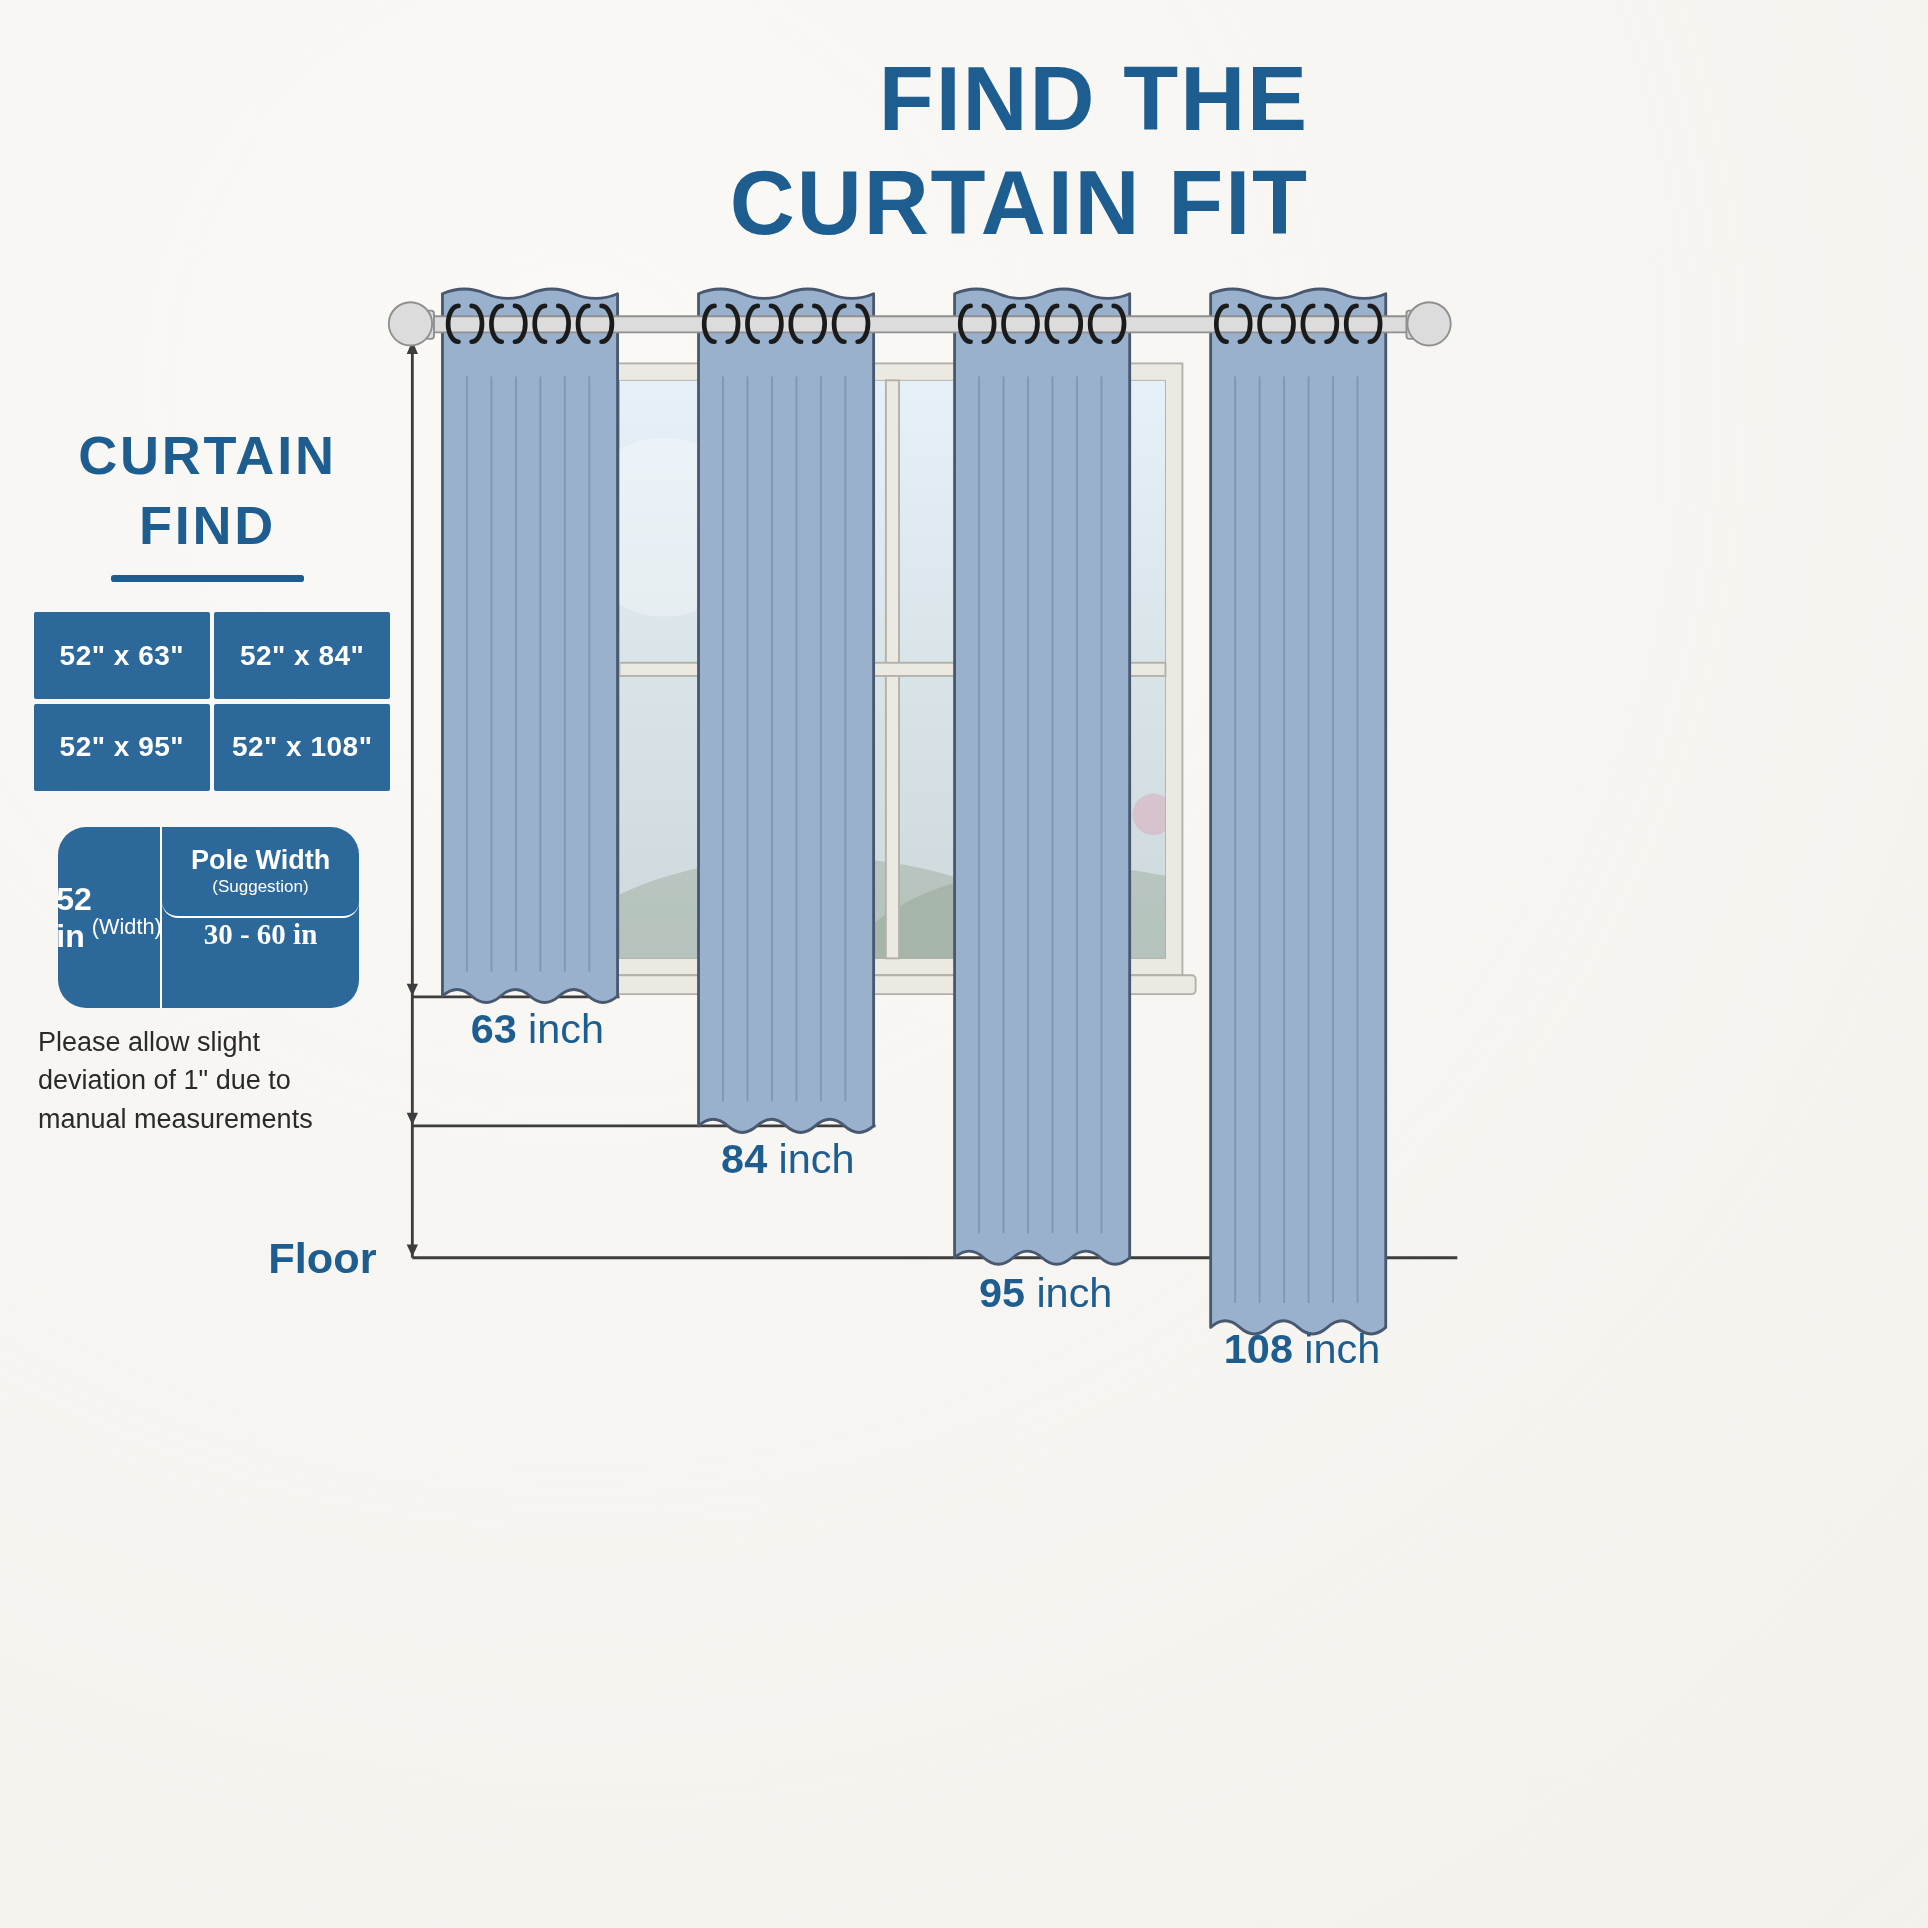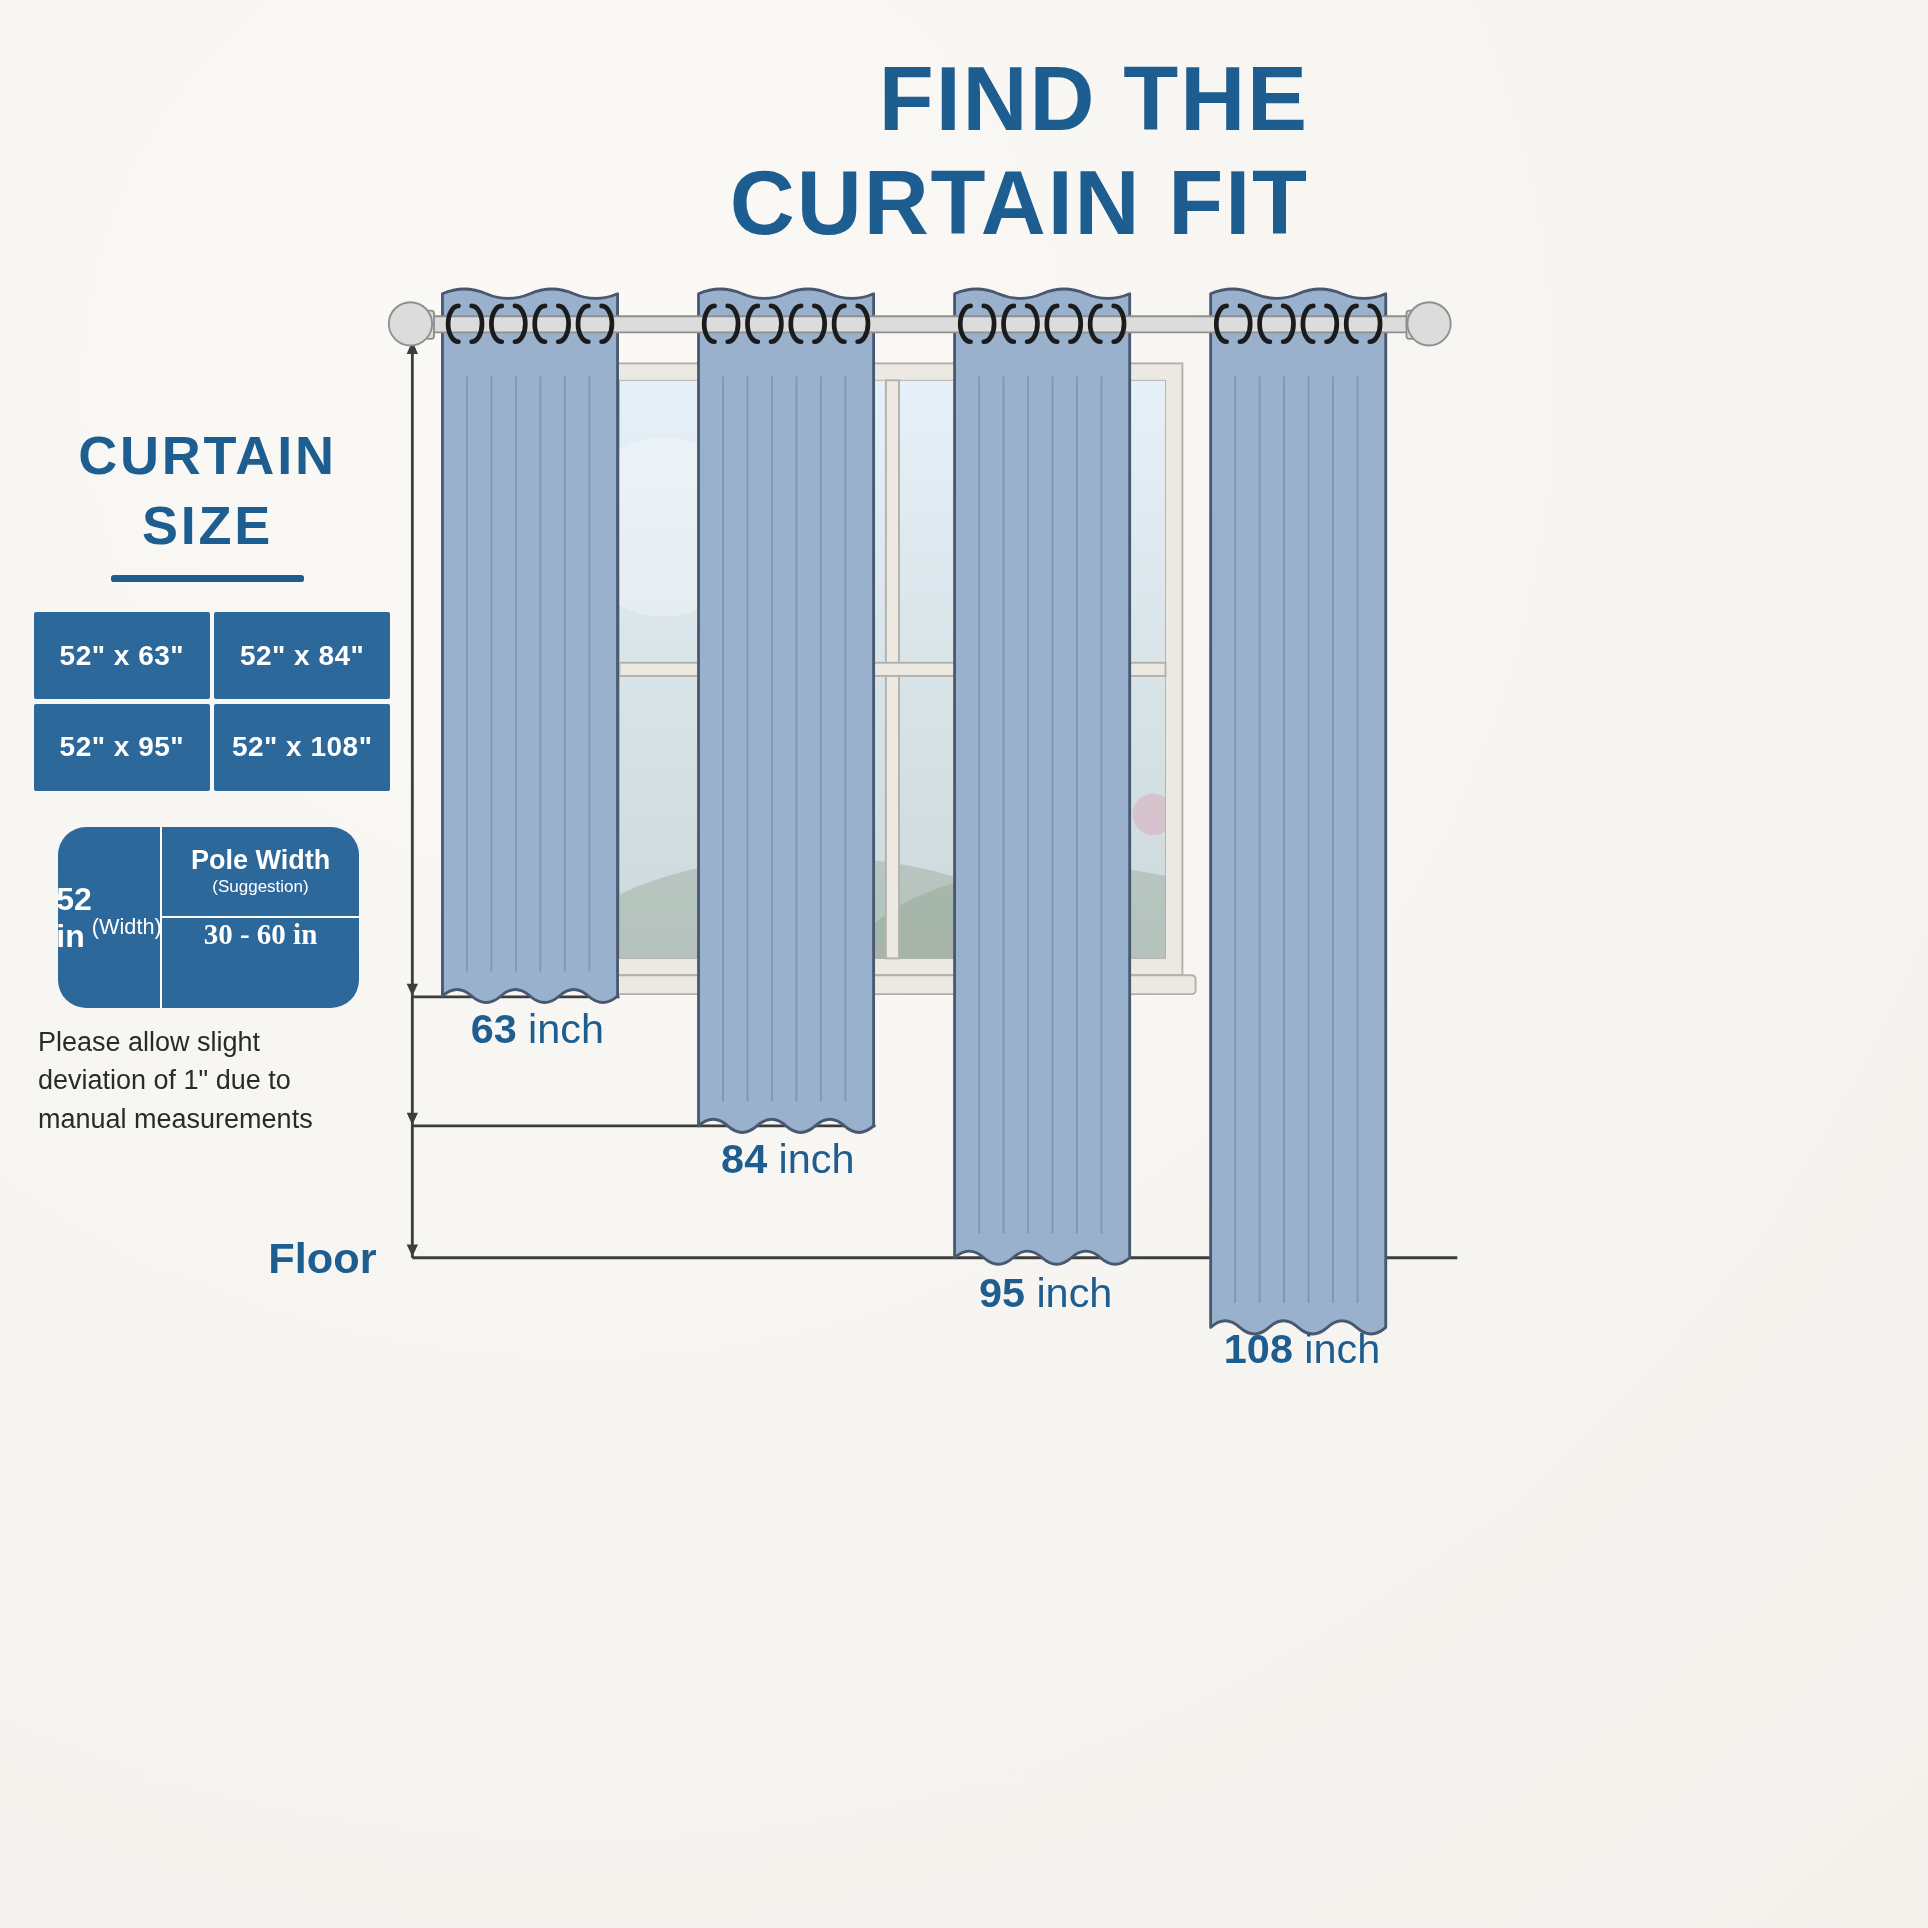--- a/index.html
+++ b/index.html
@@ -47,21 +47,21 @@
     display:grid;grid-template-columns:104px 1fr;
     overflow:hidden;
   }
   .pole-left{
     border-right:2.8px solid #ffffff;
     display:flex;flex-direction:row;align-items:center;justify-content:center;
   }
   .pole-right{display:grid;grid-template-rows:1fr 1fr;}
   .pole-right-top{
     border-bottom:2.8px solid #ffffff;
-    display:flex;flex-direction:column;align-items:center;justify-content:center;
+    display:flex;flex-direction:column;align-items:center;justify-content:center;border-radius:16px;
   }
   .pole-right-bottom{display:flex;align-items:flex-start;justify-content:center;font-family:Liberation Serif, serif;}
   .w-value{font-size:32px;font-weight:bold;}
   .w-label{font-size:21.7px;margin-top:18px;}
   .p-title{font-size:27px;font-weight:bold;}
   .p-sub{font-size:17px;margin-top:0.9px;}
   .p-range{font-size:29px;font-weight:bold;}
   .note{
     left:38px;top:1023px;width:339px;
     text-align:left;color:#2a2a2a;
@@ -176,21 +176,21 @@
     <text class="flabel" x="400" y="1352">Floor</text>
   </svg>
 
   <div class="overlay title">
     <div>FIND THE</div>
     <div>CURTAIN FIT</div>
   </div>
 
   <div class="overlay heading">
     <div>CURTAIN</div>
-    <div>SIZE</div>
+    <div>FIND</div>
     <div class="heading-underline"></div>
   </div>
 
   <div class="overlay size-table">
     <div class="size-cell">52" x 63"</div>
     <div class="size-cell">52" x 84"</div>
     <div class="size-cell">52" x 95"</div>
     <div class="size-cell">52" x 108"</div>
   </div>
 

